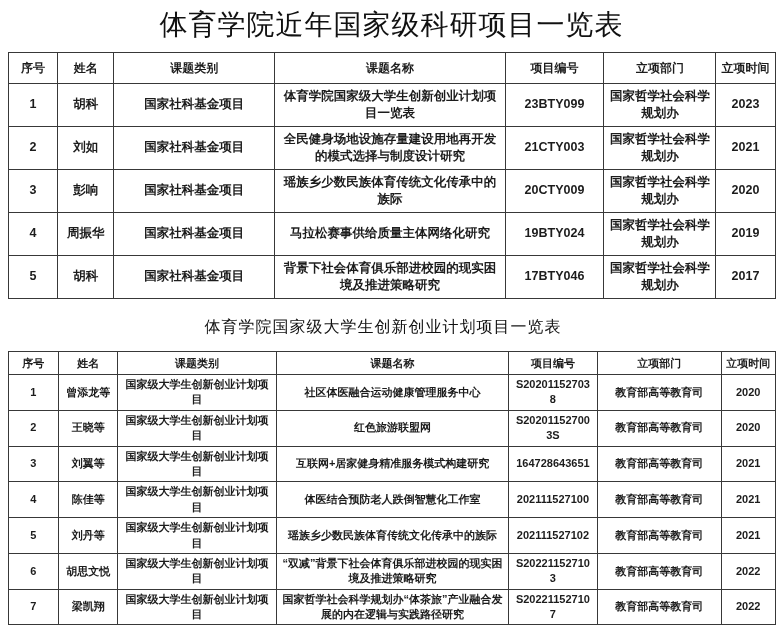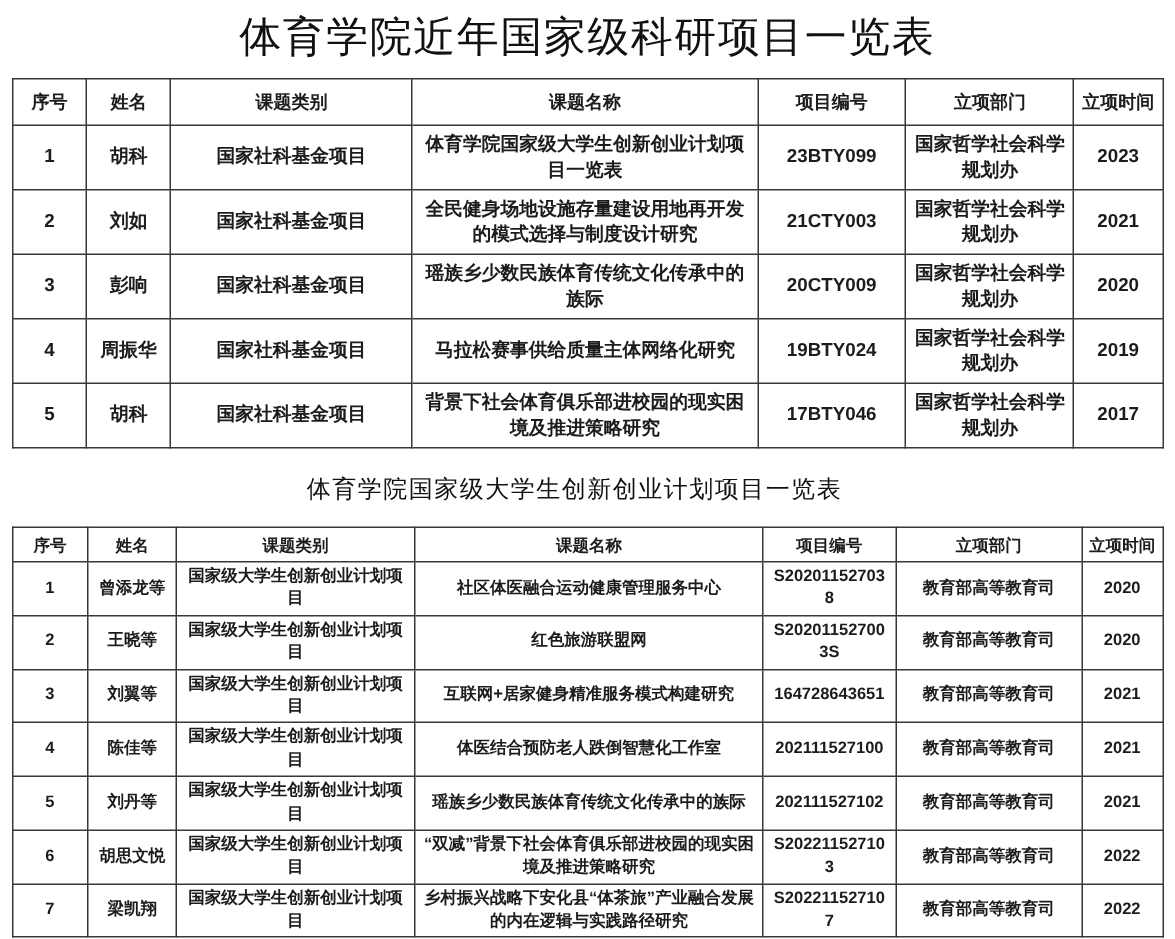--- a/index.html
+++ b/index.html
@@ -213,21 +213,21 @@
             <td>国家级大学生创新创业计划项目</td>
             <td>“双减”背景下社会体育俱乐部进校园的现实困境及推进策略研究</td>
             <td>S202211527103</td>
             <td>教育部高等教育司</td>
             <td>2022</td>
           </tr>
           <tr>
             <td>7</td>
             <td>梁凯翔</td>
             <td>国家级大学生创新创业计划项目</td>
-            <td>乡村振兴战略下安化县“体茶旅”产业融合发展的内在逻辑与实践路径研究</td>
+            <td>国家哲学社会科学规划办“体茶旅”产业融合发展的内在逻辑与实践路径研究</td>
             <td>S202211527107</td>
             <td>教育部高等教育司</td>
             <td>2022</td>
           </tr>
         </tbody>
     </table>
   </section>
 
 </div>
 

